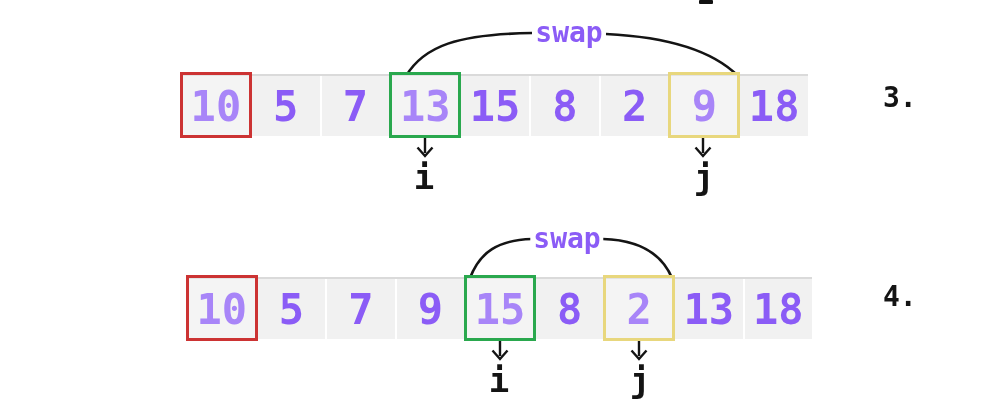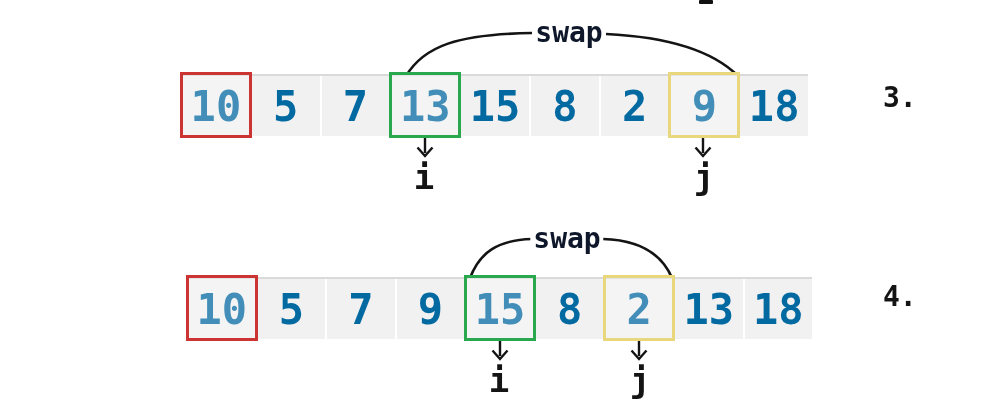--- a/index.html
+++ b/index.html
@@ -5,33 +5,33 @@
   * { margin:0; padding:0; box-sizing:border-box; }
   html,body { background:#ffffff; }
   body { font-family:"DejaVu Sans Mono", "Liberation Mono", monospace; }
   .canvas { position:relative; width:1000px; height:420px; background:#ffffff; overflow:hidden; }
 
   
   .band { position:absolute; display:flex; background:#f1f1f1; border-top:2px solid #dadada; }
   .band-3 { left:182px; top:74px; width:626px; height:62px; }
   .band-4 { left:188px; top:277px; width:624px; height:62px; }
   .cell { position:relative; flex:1; display:flex; align-items:center; justify-content:center;
-          font-weight:bold; font-size:42px; color:#0369a1; }
+          font-weight:bold; font-size:42px; color:#8b5cf6; }
   .cell + .cell { border-left:2px solid #ffffff; }
   .cell span { position:relative; z-index:1; }
   .hl { position:absolute; top:-4px; bottom:-2px; left:-2px; right:-2px;
         border:3px solid; z-index:2; background:rgba(255,255,255,0.25); }
 
   
   .overlay { position:absolute; left:0; top:0; width:1000px; height:420px; pointer-events:none; }
   .stroke { fill:none; stroke:#141414; stroke-width:2.6px; }
   .arrowline { fill:none; stroke:#141414; stroke-width:2.4px; }
 
   .swap-label { position:absolute; transform:translateX(-50%); font-weight:bold;
-                font-size:28px; color:#0f172a; line-height:1; background:#ffffff; padding:0 3px; }
+                font-size:28px; color:#8b5cf6; line-height:1; background:#ffffff; padding:0 3px; }
   .ptr-letter { position:absolute; transform:translateX(-50%); font-weight:bold;
                 font-size:34px; color:#141414; line-height:1; }
   .step-num { position:absolute; font-weight:bold; font-size:28px; color:#141414; line-height:1; }
 
   
   .crop-fragment { position:absolute; left:699px; top:0; width:14px; height:4px;
                    background:#111111; border-radius:1px; }
 </style>
 </head>
 <body>

